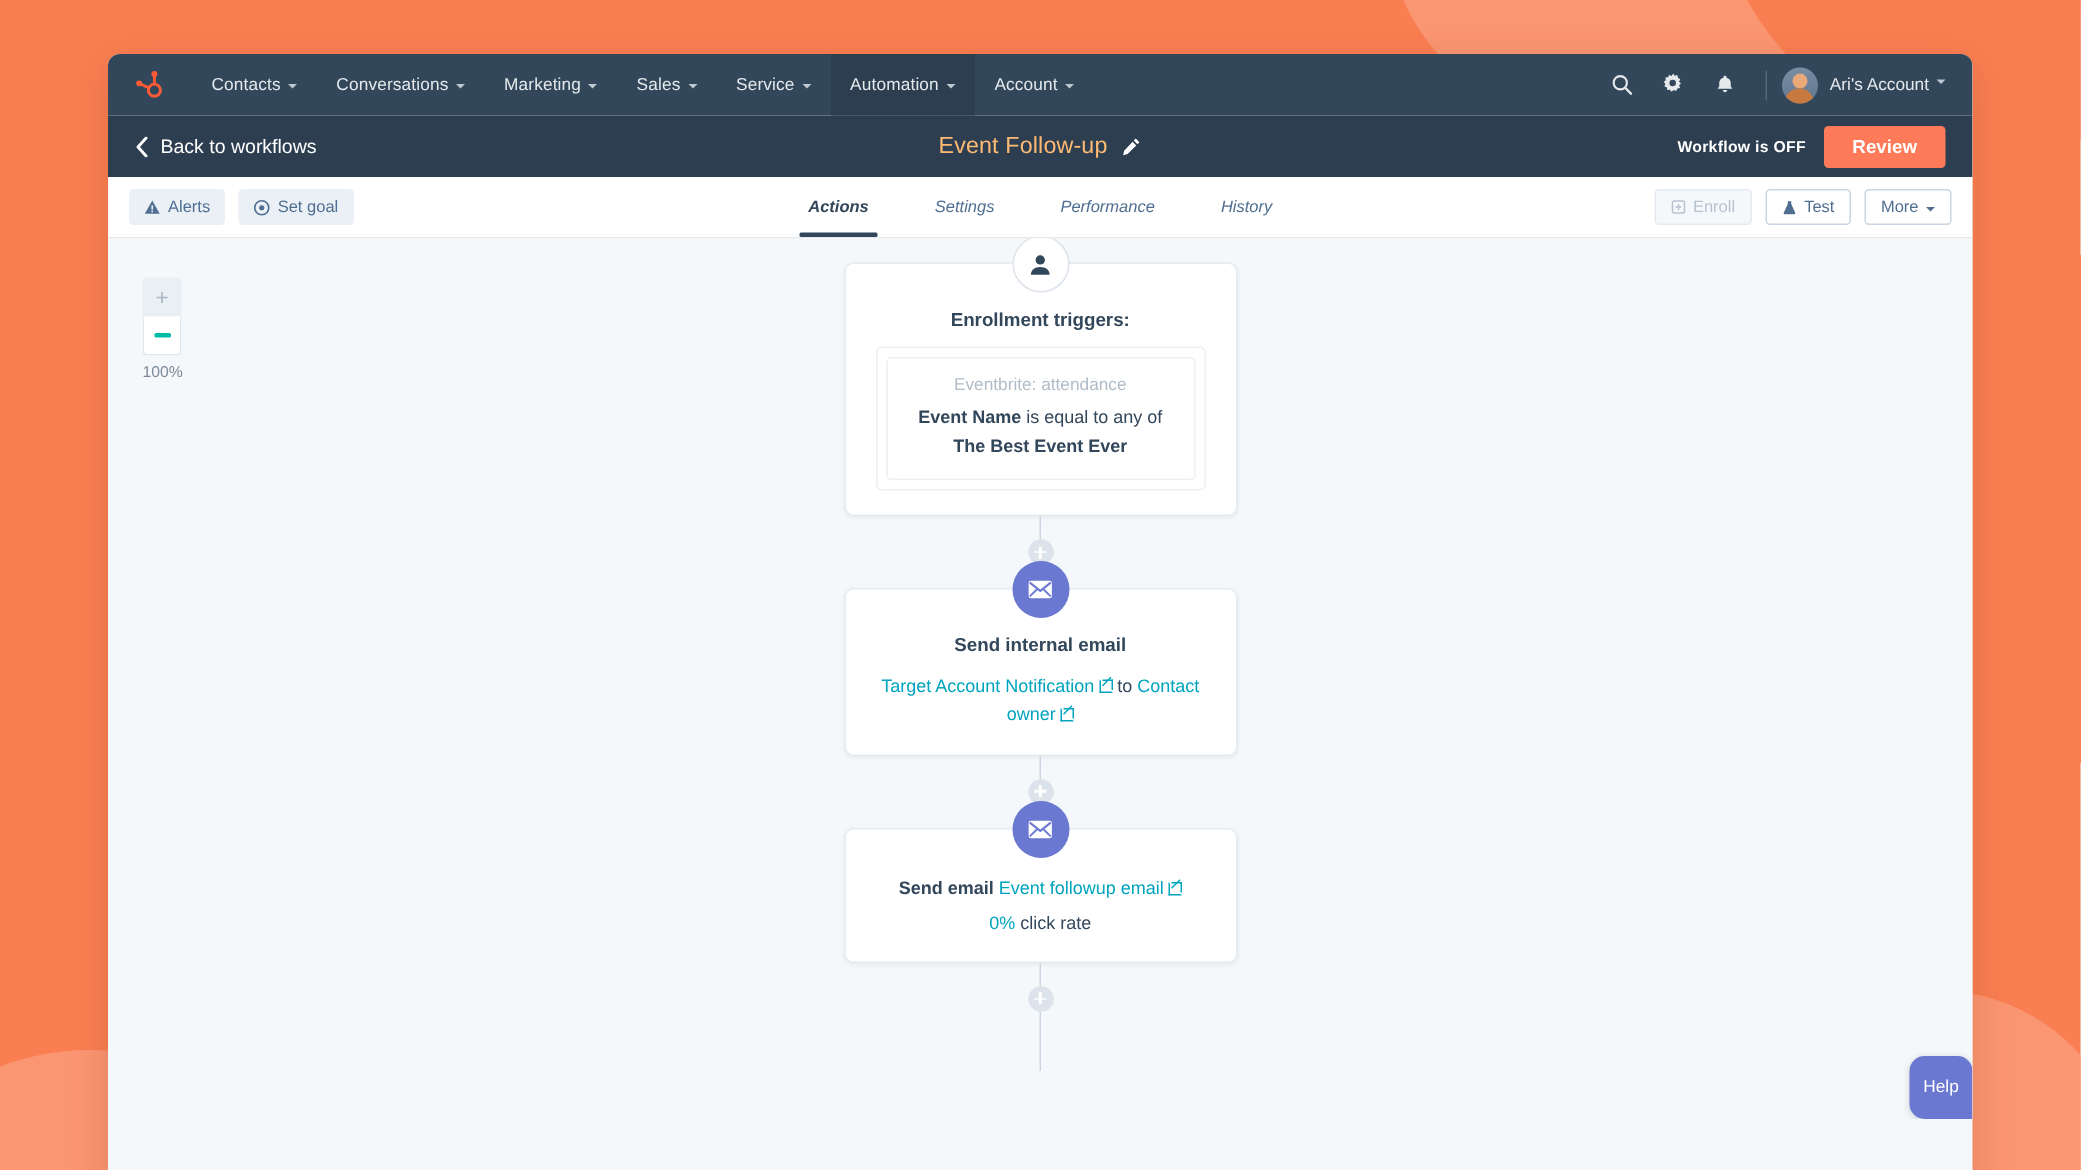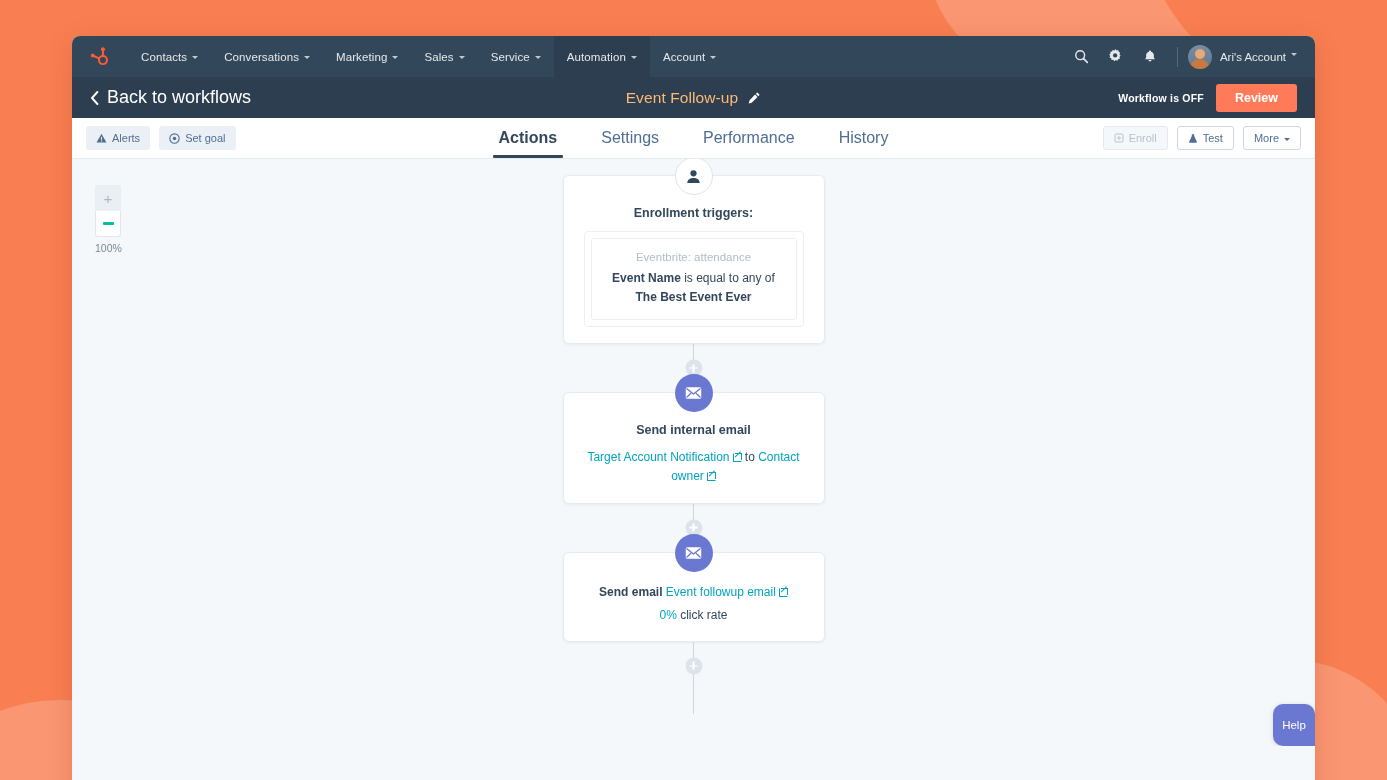--- a/index.html
+++ b/index.html
@@ -99,21 +99,21 @@
   
   #wf-header {
     height: 41px;
     background: #2D3E50;
     display: flex; align-items: center;
     padding: 0 18px;
     position: relative;
   }
   #back-link {
     display: flex; align-items: center; gap: 8px;
-    color: #FFFFFF; font-size: 18px; cursor: pointer;
+    color: #FFFFFF; font-size: 13px; cursor: pointer;
     white-space: nowrap;
   }
   #wf-title-wrap {
     position: absolute; left: 0; right: 0; top: 0; bottom: 0;
     display: flex; align-items: center; justify-content: center;
     gap: 9px; pointer-events: none;
   }
   #wf-title { color: #fdba74; font-size: 15.5px; letter-spacing: .1px; }
   #wf-header-right {
     margin-left: auto; display: flex; align-items: center; gap: 12px;
@@ -148,23 +148,24 @@
   .tb-btn.disabled { background:#F5F8FA; color:#B6C2CF; border:1px solid #E5EAF0; cursor:default; }
   #toolbar-left { display: flex; gap: 9px; }
   #tabs {
     position: absolute; left: 0; right: 0; top: 0; bottom: 0;
     display: flex; align-items: stretch; justify-content: center;
     gap: 0;
   }
   .tab {
     display: flex; align-items: center;
     padding: 0 22px;
-    font-size: 16px; color: #506E91;
+    font-size: 11px; color: #506E91;
     cursor: pointer; position: relative;
     white-space: nowrap;
+    font-style: italic;
   }
   .tab.active { color: #33475B; font-weight: bold; }
   .tab.active:after {
     content:""; position:absolute; left: 16px; right: 16px; bottom: 0;
     height: 3px; background: #33475B; border-radius: 1px;
   }
   #toolbar-right { margin-left: auto; display: flex; gap: 9px; position: relative; z-index: 3; }
 
   
   #canvas {

